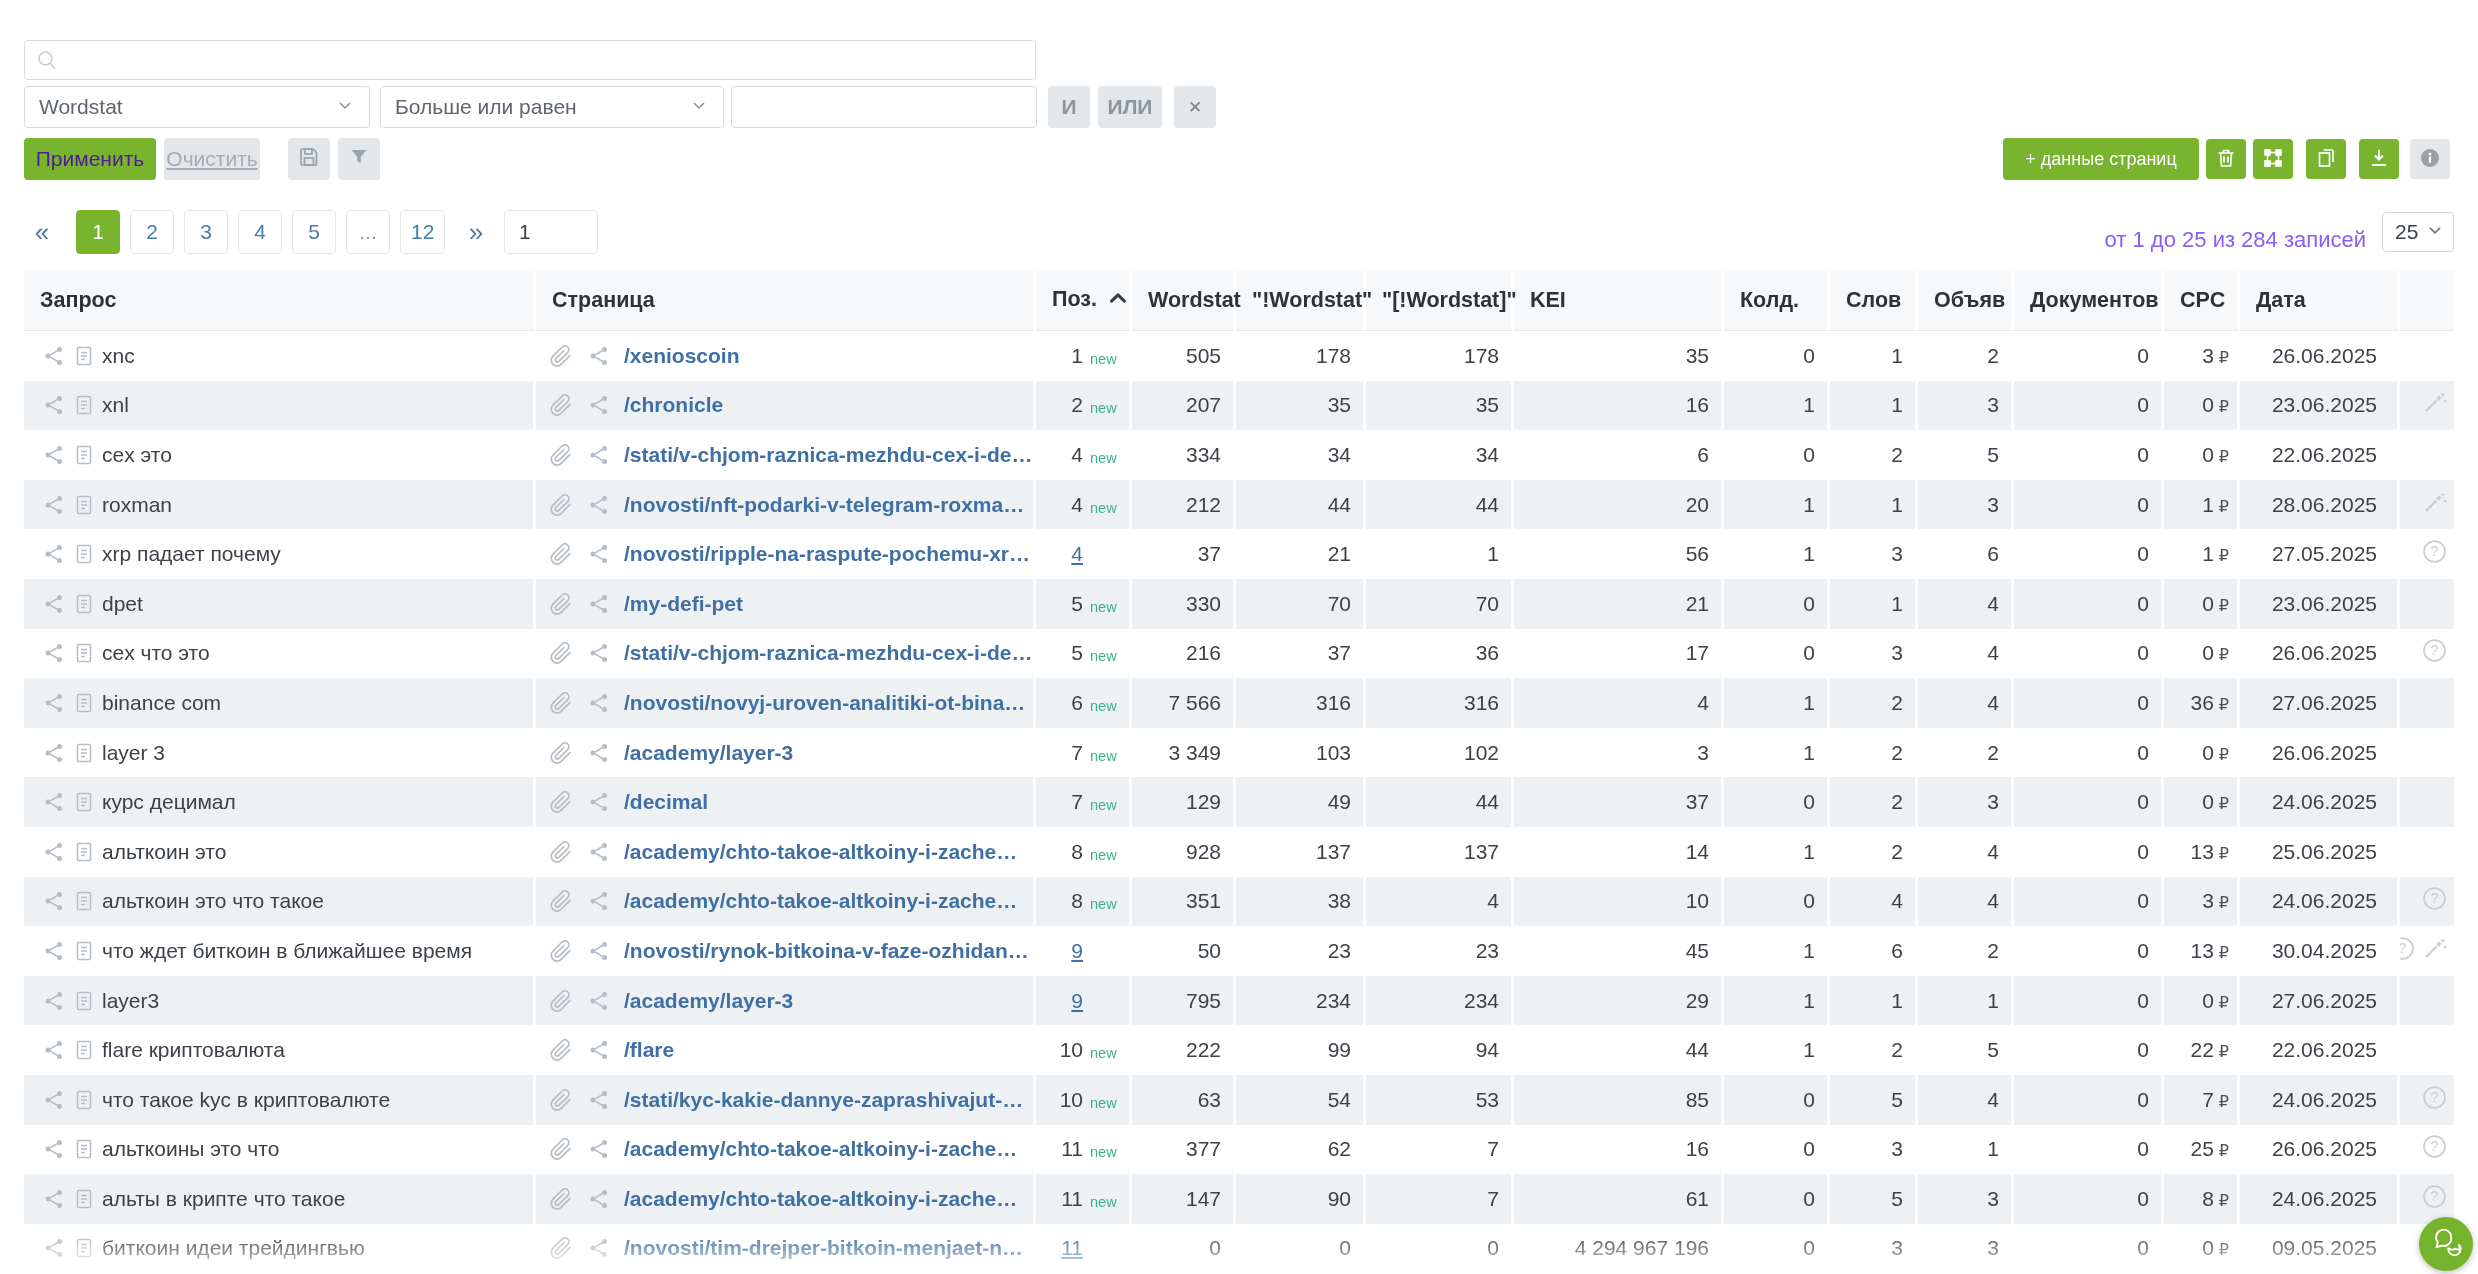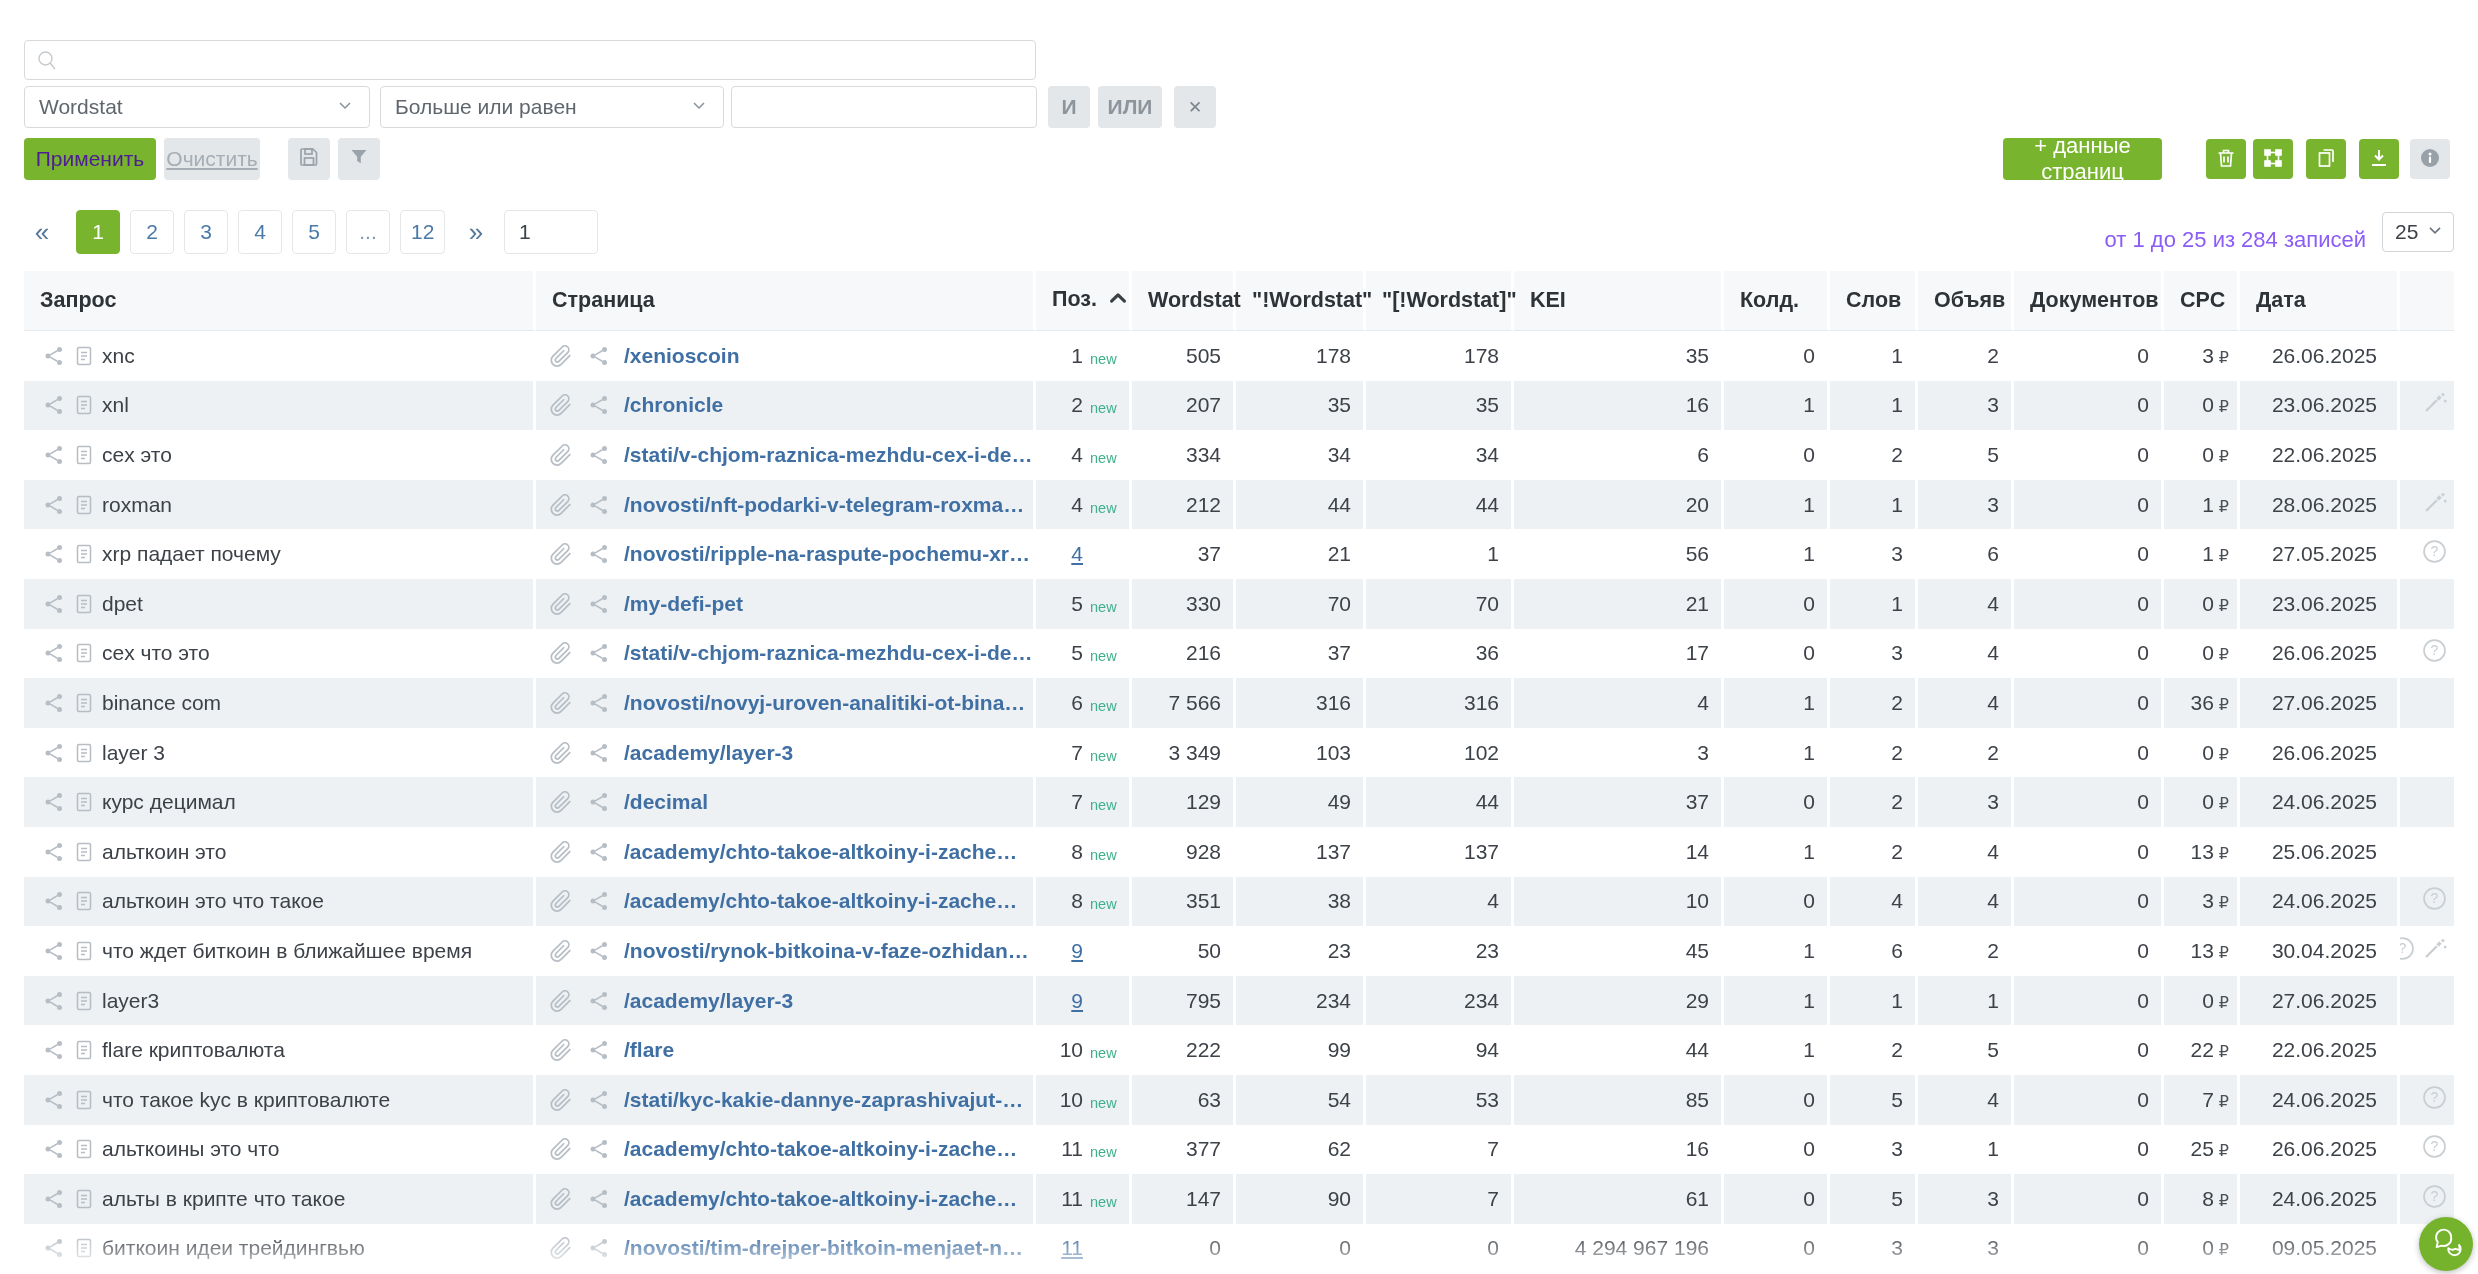--- a/index.html
+++ b/index.html
@@ -31,21 +31,21 @@
   .btn-or{left:1098px;width:64px;}
   .btn-x{left:1174px;width:42px;font-size:17px;color:#7d858c;}
   .actbtn{position:absolute;top:138px;height:42px;border:0;border-radius:4px;font-size:21px;font-family:inherit;cursor:pointer;
     display:flex;align-items:center;justify-content:center;}
   .btn-apply{left:24px;width:132px;background:var(--green);color:#4c1d95;}
   .btn-clear{left:164px;width:96px;background:var(--graybtn);color:#a6adb4;text-decoration:underline;}
   .btn-save{left:288px;width:42px;background:var(--graybtn);color:#9aa2aa;}
   .btn-filterico{left:338px;width:42px;background:var(--graybtn);color:#9aa2aa;}
   .actbtn svg{width:24px;height:24px;}
   
-  .btn-addpages{left:2003px;width:159px;background:var(--green);color:#fff;font-size:22px;}
+  .btn-addpages{left:2003px;width:196px;background:var(--green);color:#fff;font-size:18px;}
   .tool-ico{position:absolute;top:139px;width:40px;height:40px;border:0;border-radius:4px;background:var(--green);
     color:#fff;display:flex;align-items:center;justify-content:center;cursor:pointer;}
   .tool-ico svg{width:24px;height:24px;}
   .t-trash{left:2206px;} .t-transform{left:2253px;} .t-copy{left:2306px;} .t-download{left:2359px;}
   .t-info{left:2410px;background:var(--graybtn);color:#99a1a8;}
   
   .pag-arrow{position:absolute;top:209px;height:46px;width:36px;border:0;background:transparent;color:#54779a;
     font-size:26px;cursor:pointer;display:flex;align-items:center;justify-content:center;font-family:inherit;}
   .pag-prev{left:24px;} .pag-next{left:458px;}
   #pages{position:absolute;left:76px;top:210px;display:flex;gap:10px;}

